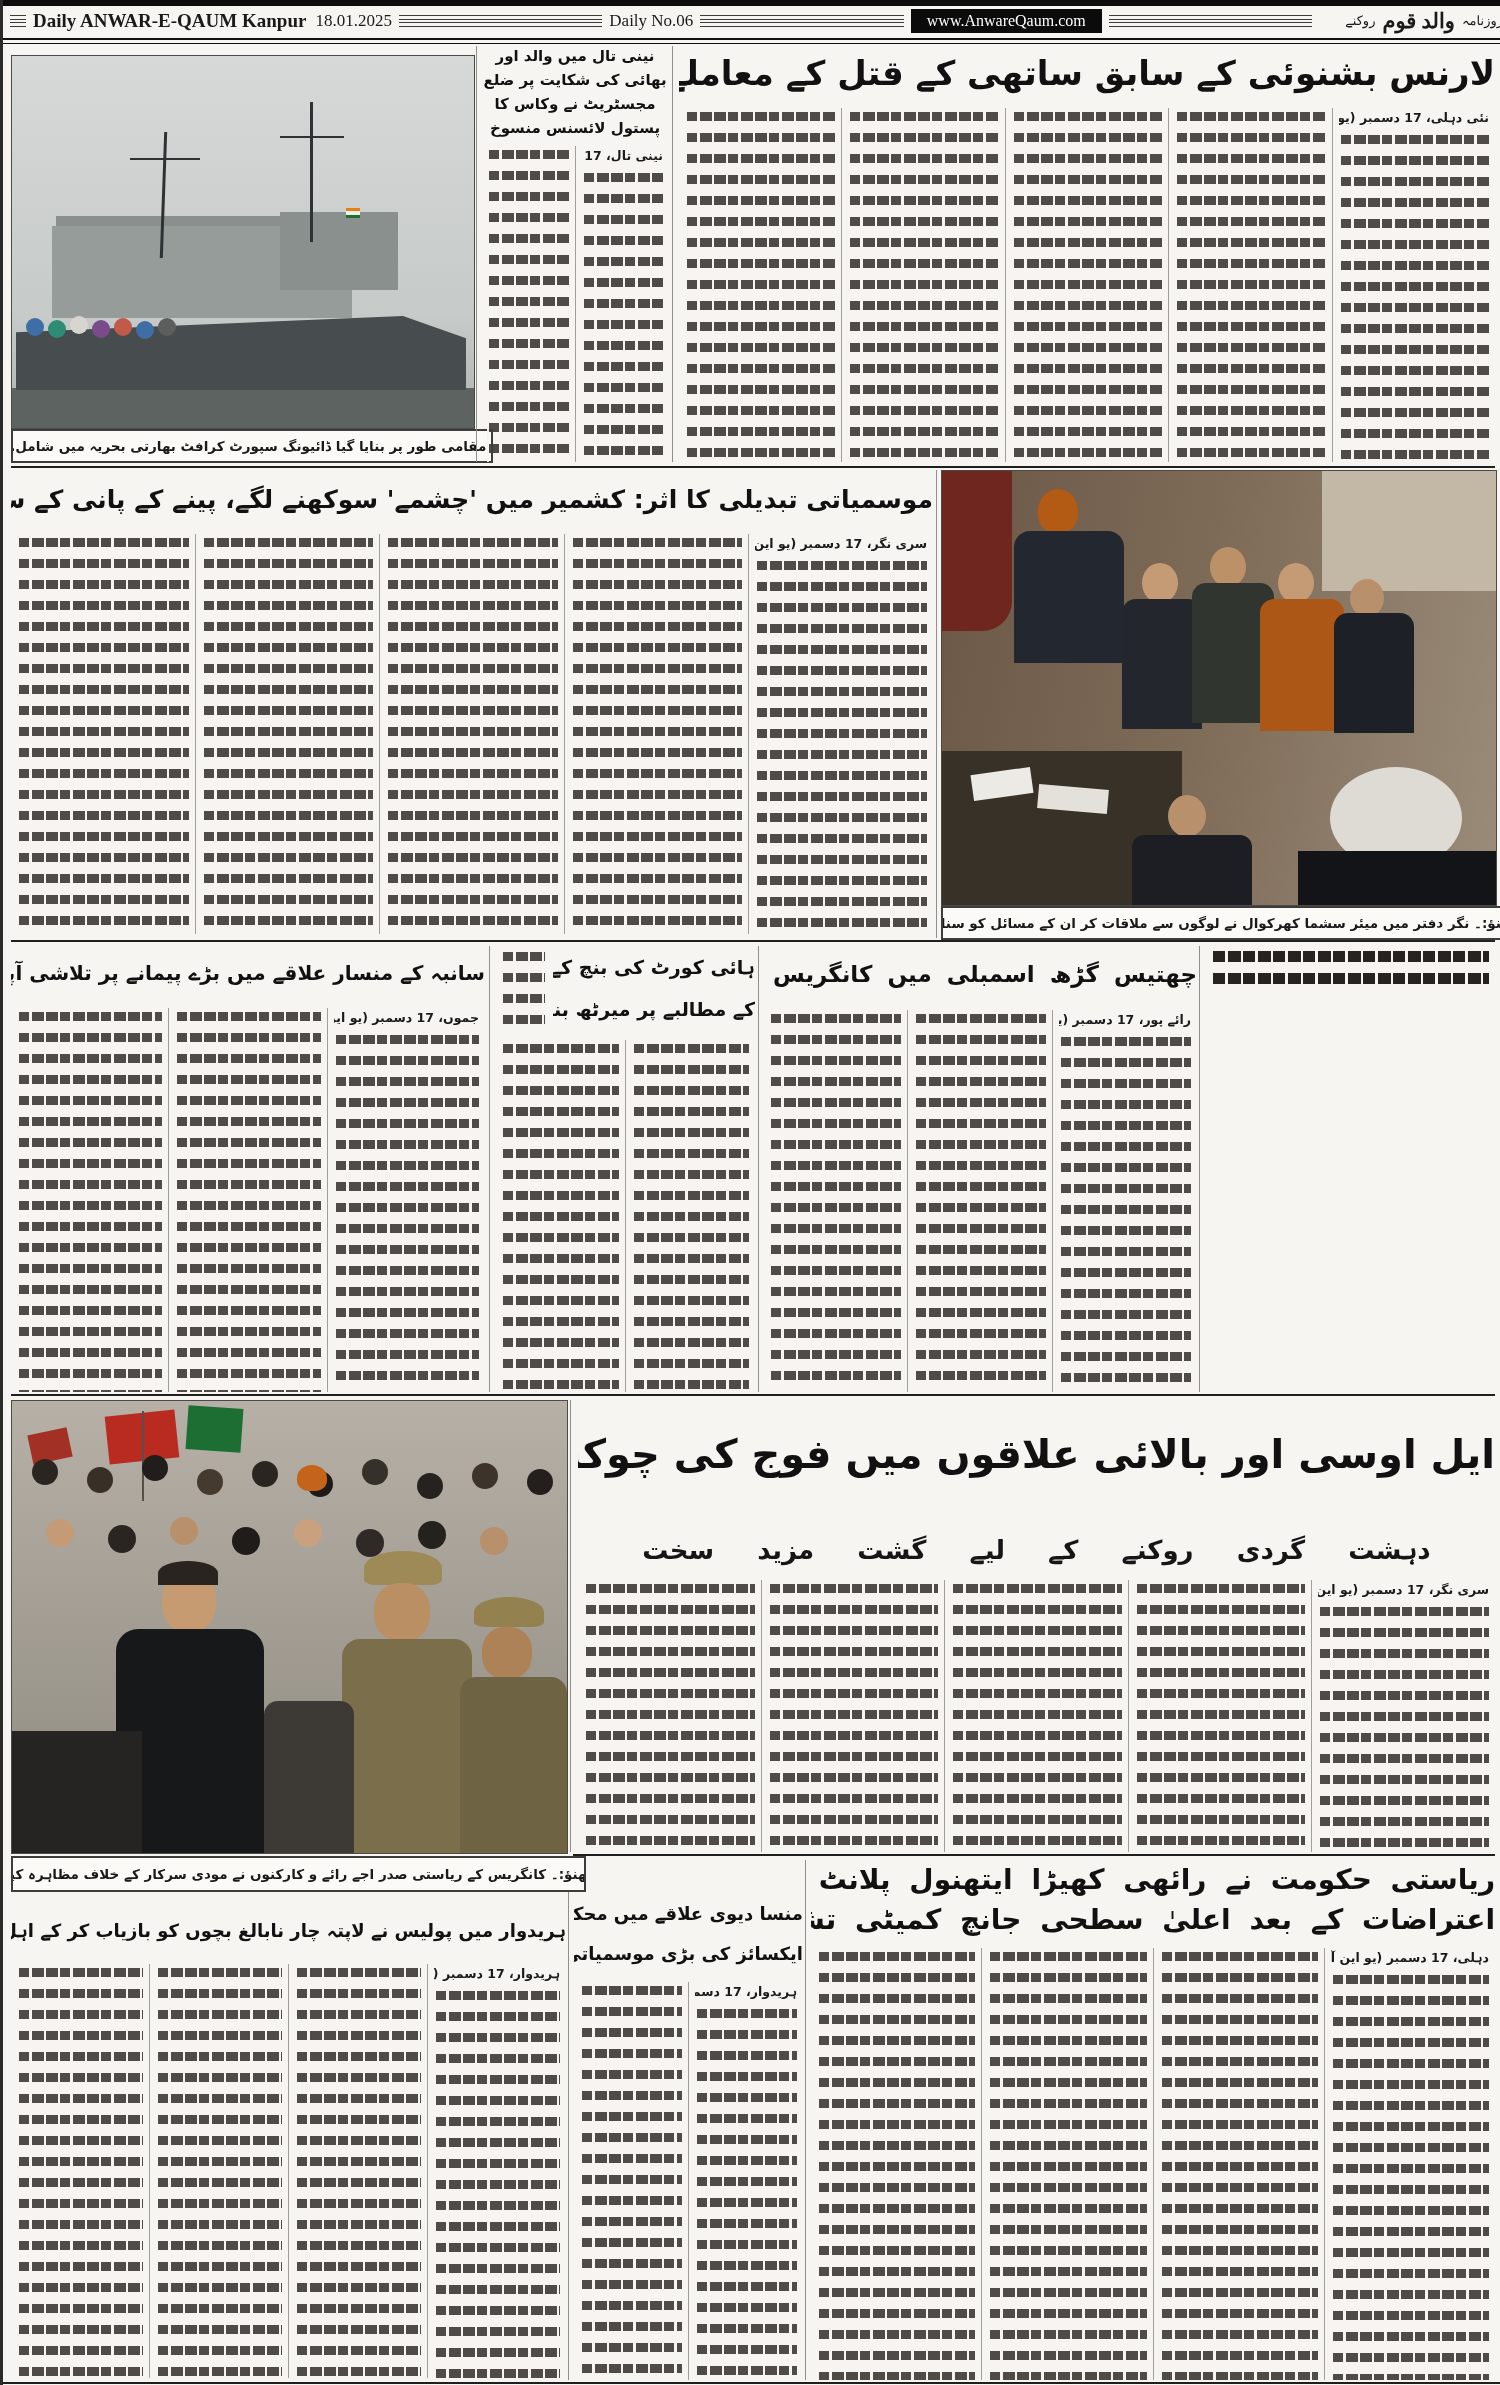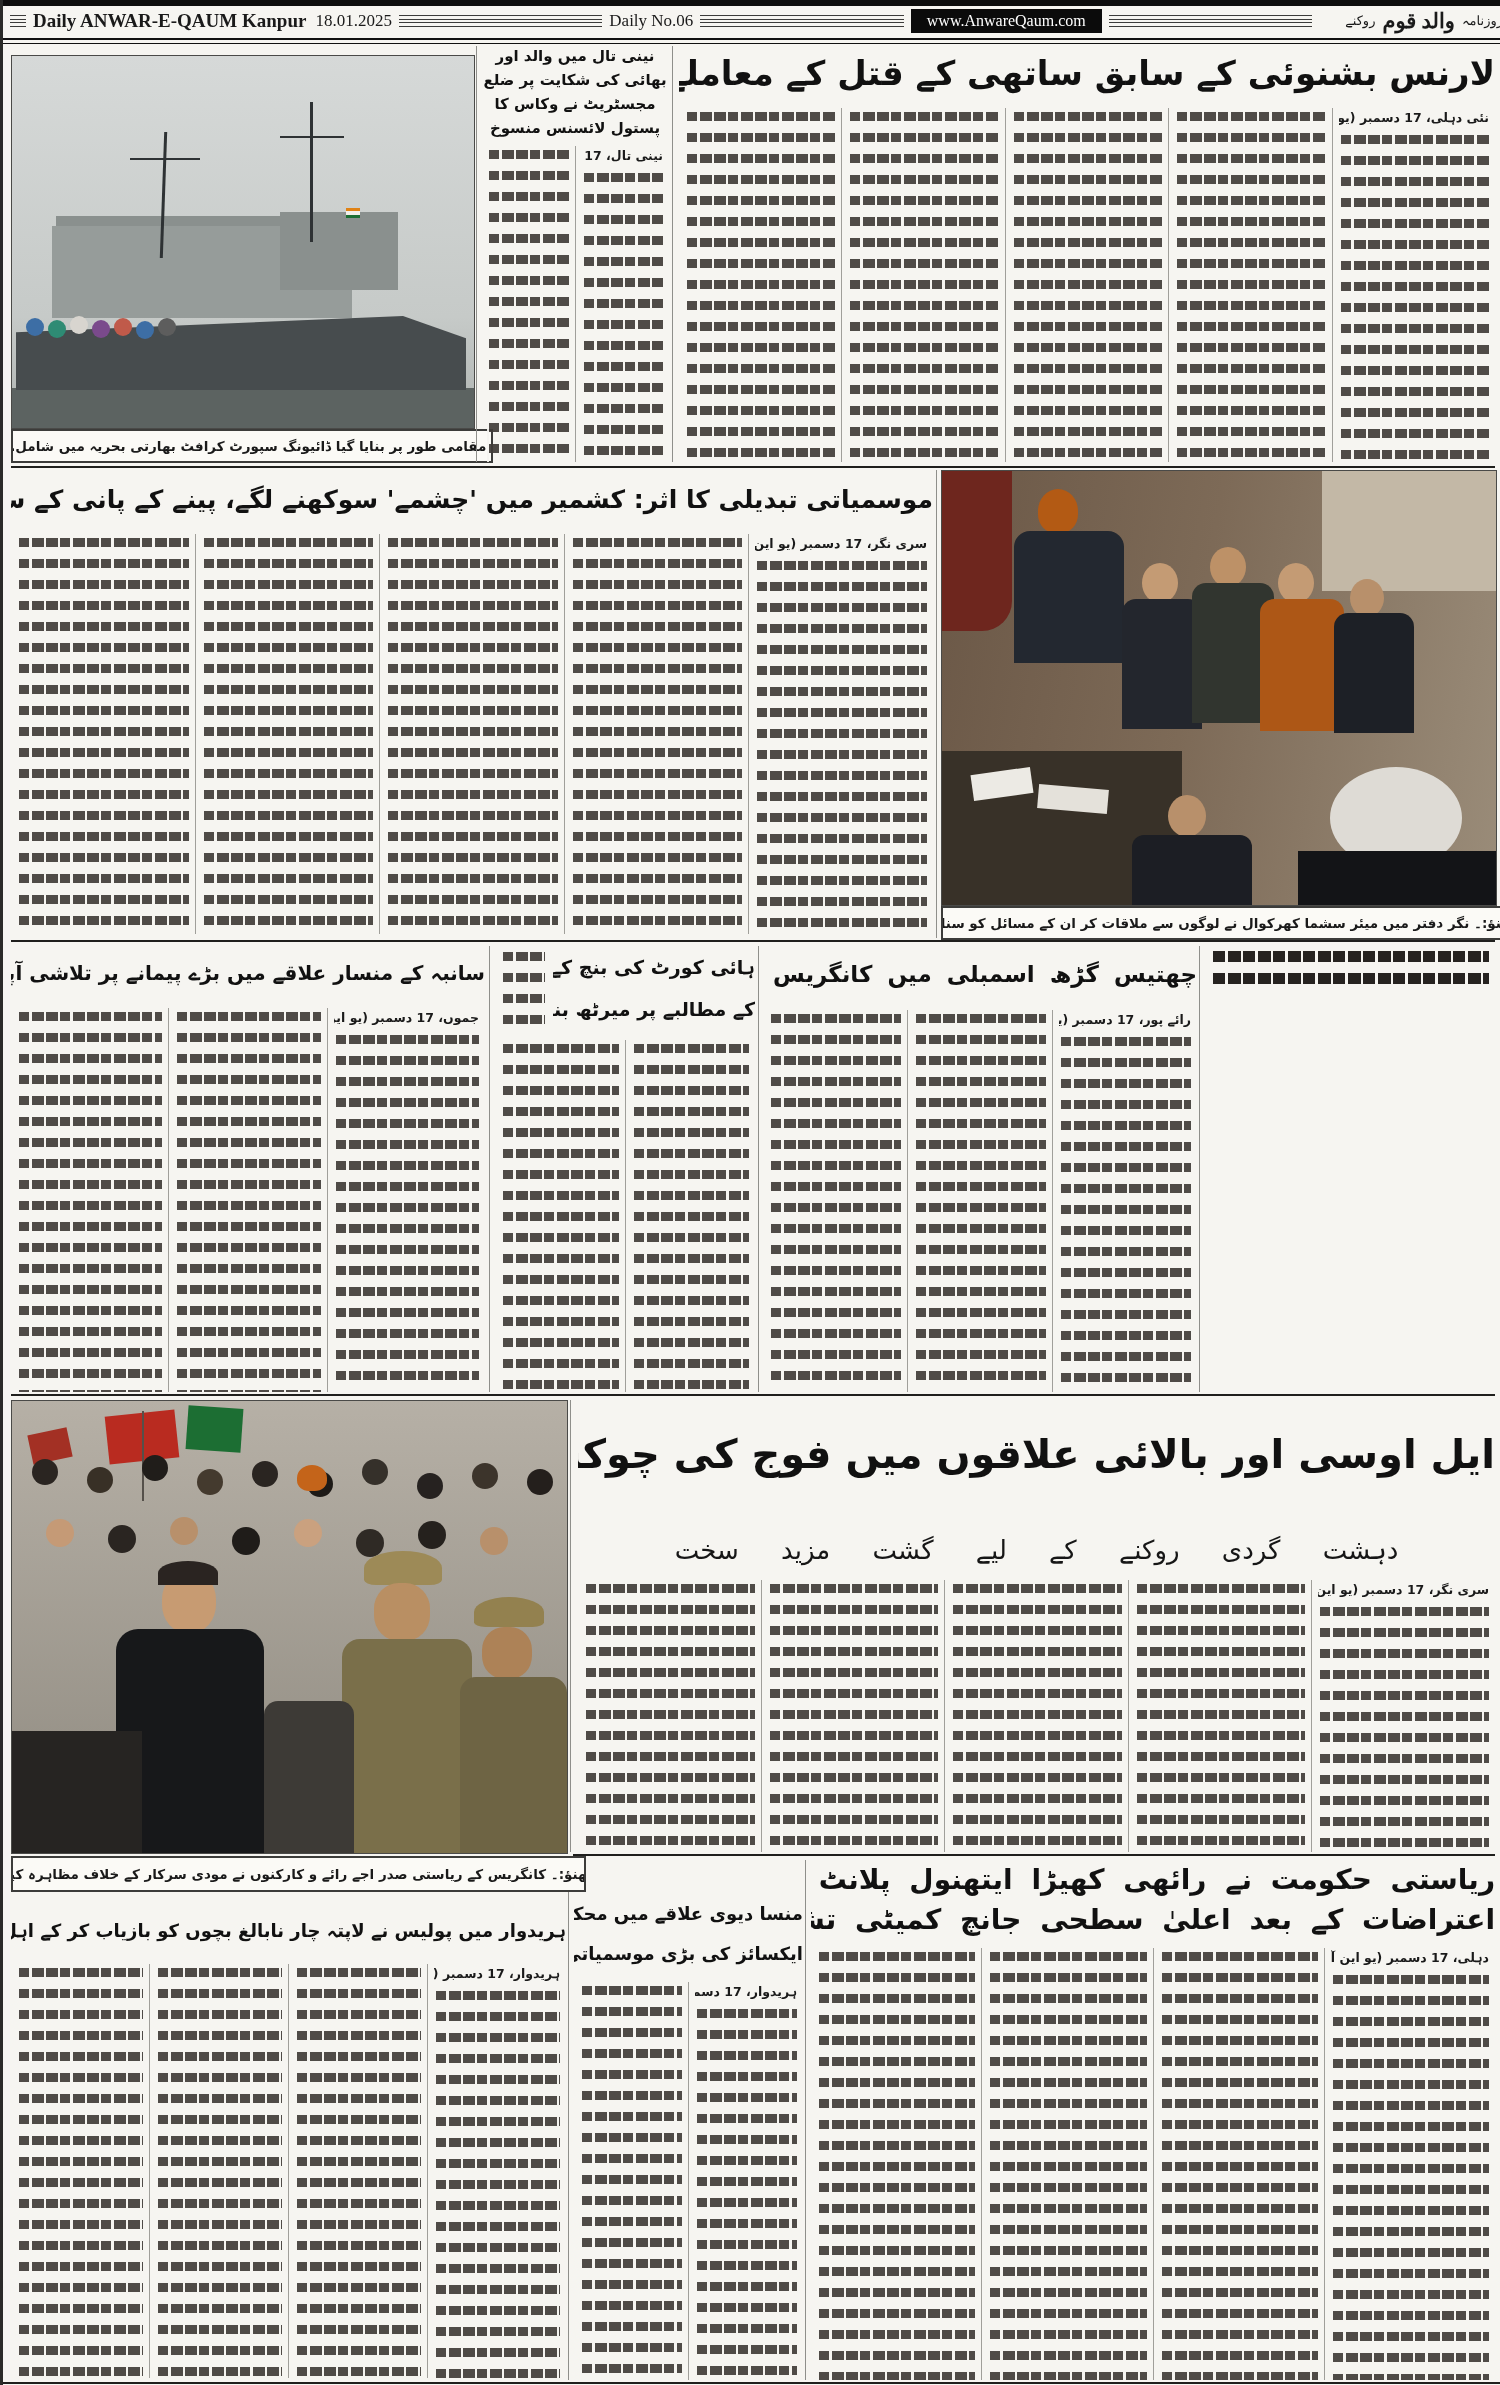--- a/index.html
+++ b/index.html
@@ -40,21 +40,21 @@
   .sim-fixed{flex:0 0 auto;}
   .sim-bold{background-image:
       repeating-linear-gradient(90deg,#f6f5f1 0 2px,rgba(0,0,0,0) 2px 14px,#f6f5f1 14px 17px,rgba(0,0,0,0) 17px 30px),
       repeating-linear-gradient(180deg,rgba(0,0,0,0) 0 3px,#15120f 3px 14px,rgba(0,0,0,0) 14px 22px);}
   
   .box{border:2px solid #3c3c3a;background:#fbfaf6;display:flex;align-items:center;justify-content:center;
        direction:rtl;font-size:13.5px;font-weight:bold;white-space:nowrap;overflow:hidden;padding:0 8px;}
   
   .photo{border:1px solid #4a4a48;overflow:hidden;}
   .ph{position:absolute;}
-  .subhead{font-weight:normal;text-align:center;direction:rtl;white-space:nowrap;overflow:hidden;color:#161616;}
+  .subhead{font-weight:bold;text-align:center;direction:rtl;white-space:nowrap;overflow:hidden;color:#161616;}
 </style>
 </head>
 <body>
 
 <div class="page">
 
   <div class="abs top-bar"></div>
   <div class="masthead">
     <span class="stripes st-edge"></span>
     <span class="mh-paper">Daily ANWAR-E-QAUM Kanpur</span>

